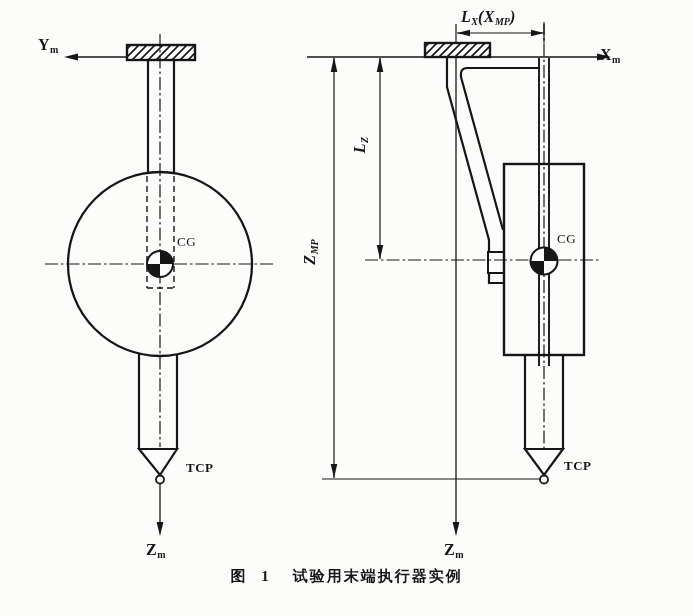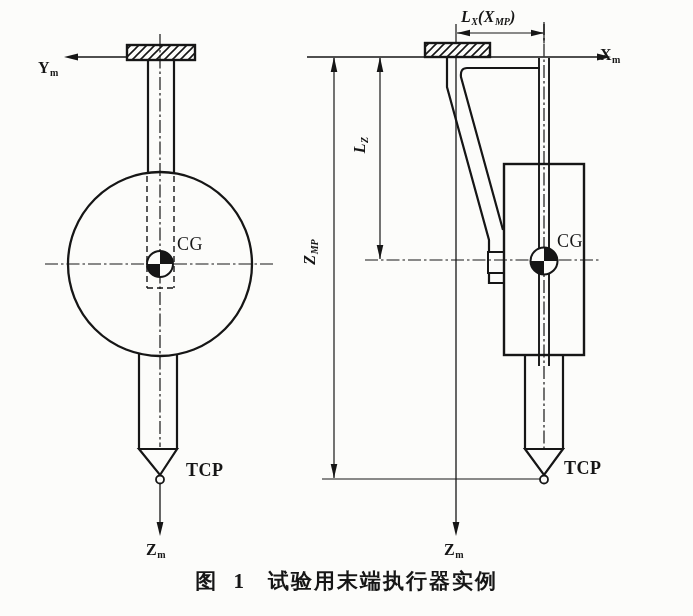--- a/index.html
+++ b/index.html
@@ -10,24 +10,24 @@
   }
   .stage svg{position:absolute;left:0;top:0;}
   .lbl{
     position:absolute;font-size:16px;font-weight:bold;line-height:1;
     white-space:nowrap;color:#161616;letter-spacing:0.5px;
   }
   .lbl sub{font-size:10px;font-weight:bold;vertical-align:-3px;letter-spacing:0;}
   .dim{font-style:italic;font-weight:bold;font-size:16px;}
   .dim sub{font-style:italic;}
   .rot{transform:translate(-50%,-50%) rotate(-90deg);}
-  .pt-lbl{font-weight:bold;font-size:18px;letter-spacing:0.5px;}
+  .pt-lbl{font-weight:bold;font-size:13px;letter-spacing:0.5px;}
   .caption{
     position:absolute;left:0;top:567px;width:100%;text-align:center;
-    font-size:21px;font-weight:bold;letter-spacing:2px;
+    font-size:15px;font-weight:bold;letter-spacing:2px;
     box-sizing:border-box;
   }
   .caption .figno{margin-right:18px;letter-spacing:6px;}
 </style>
 </head>
 <body>
 
 <div class="stage">
 
   <svg width="693" height="616" viewBox="0 0 693 616">
@@ -130,21 +130,21 @@
       </g>
 
       <path d="M525,355 V449 M563,355 V449 M525,449 H563" stroke-width="2.2"></path>
 
       <path d="M525,449 L563,449 L544,475 Z" fill="#fcfcfa" stroke-width="2.2"></path>
 
       <circle cx="544" cy="479.5" r="4" fill="#fcfcfa" stroke-width="1.8"></circle>
     </g>
   </svg>
 
-  <div class="lbl" style="left:38px;top:60px;">
+  <div class="lbl" style="left:38px;top:37px;">
     <span>Y</span><sub>m</sub>
   </div>
 
   <div class="lbl" style="left:600px;top:47px;">
     <span>X</span><sub>m</sub>
   </div>
 
   <div class="lbl" style="left:146px;top:542px;">
     <span>Z</span><sub>m</sub>
   </div>

